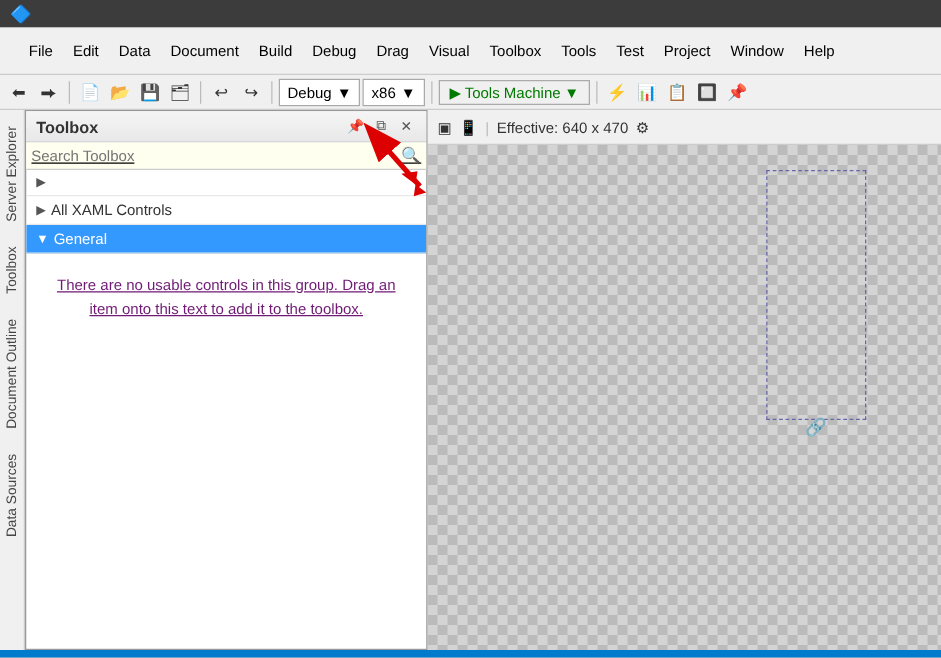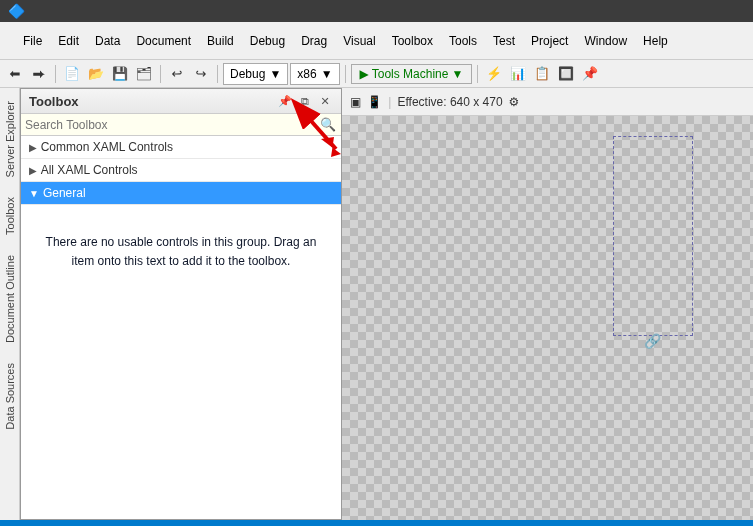--- a/index.html
+++ b/index.html
@@ -127,20 +127,21 @@
       display: flex; align-items: center; justify-content: center;
       cursor: pointer; font-size: 11px; color: #555;
       border: 1px solid transparent;
     }
     .toolbox-search {
       display: flex;
       align-items: center;
       padding: 3px 4px;
       border-bottom: 1px solid #ccc;
       background: #fffff0;
+      text-decoration: underline;
     }
     .toolbox-search input {
       flex: 1;
       border: none;
       outline: none;
       font-size: 12px;
       background: transparent;
       color: #888;
     }
     .toolbox-search-icon { color: #888; font-size: 13px; }
@@ -155,25 +156,26 @@
       color: #333;
       border-bottom: 1px solid #e8e8e8;
     }
     .toolbox-group .arrow { margin-right: 4px; font-size: 10px; color: #555; }
     .toolbox-group.active {
       background: #3399ff;
       color: #fff;
     }
     .toolbox-group.active .arrow { color: #fff; }
     .toolbox-empty-msg {
-      padding: 28px 20px;
-      color: #0f172a;
+      padding: 16px 20px;
+      color: #701a75;
       font-size: 12px;
       line-height: 1.6;
       text-align: center;
+      text-decoration: underline;
     }
 
     
     .arrow-annotation {
       position: absolute;
       top: 0px;
       left: 235px;
       width: 80px;
       height: 60px;
       pointer-events: none;
@@ -325,21 +327,20 @@
     </div>
 
     <div class="toolbox-search">
       <input type="text" placeholder="Search Toolbox" style="">
       <span class="toolbox-search-icon">🔍</span>
     </div>
 
     <div class="toolbox-items">
       <div class="toolbox-group">
         <span class="arrow">▶</span>
-        <span>Common XAML Controls</span>
       </div>
       <div class="toolbox-group">
         <span class="arrow">▶</span>
         <span>All XAML Controls</span>
       </div>
       <div class="toolbox-group active">
         <span class="arrow">▼</span>
         <span>General</span>
       </div>
       <div class="toolbox-empty-msg">There are no usable controls in this group. Drag an item onto this text to add it to the toolbox.</div>

